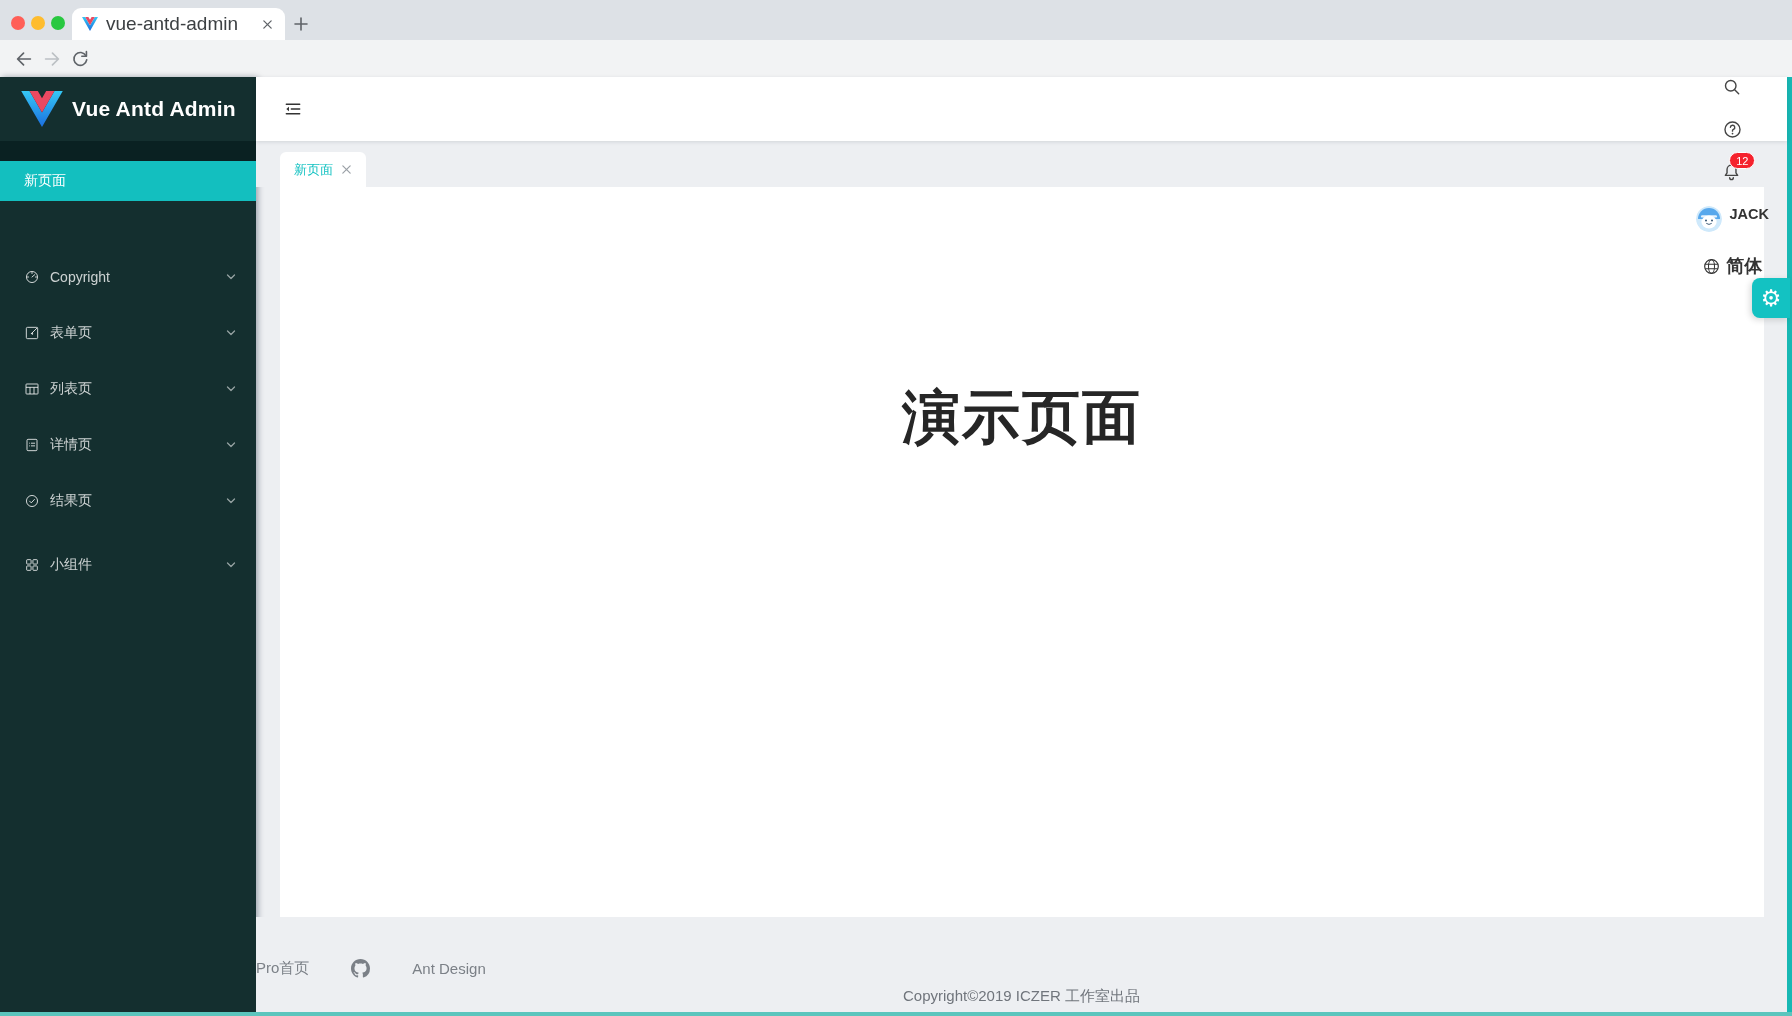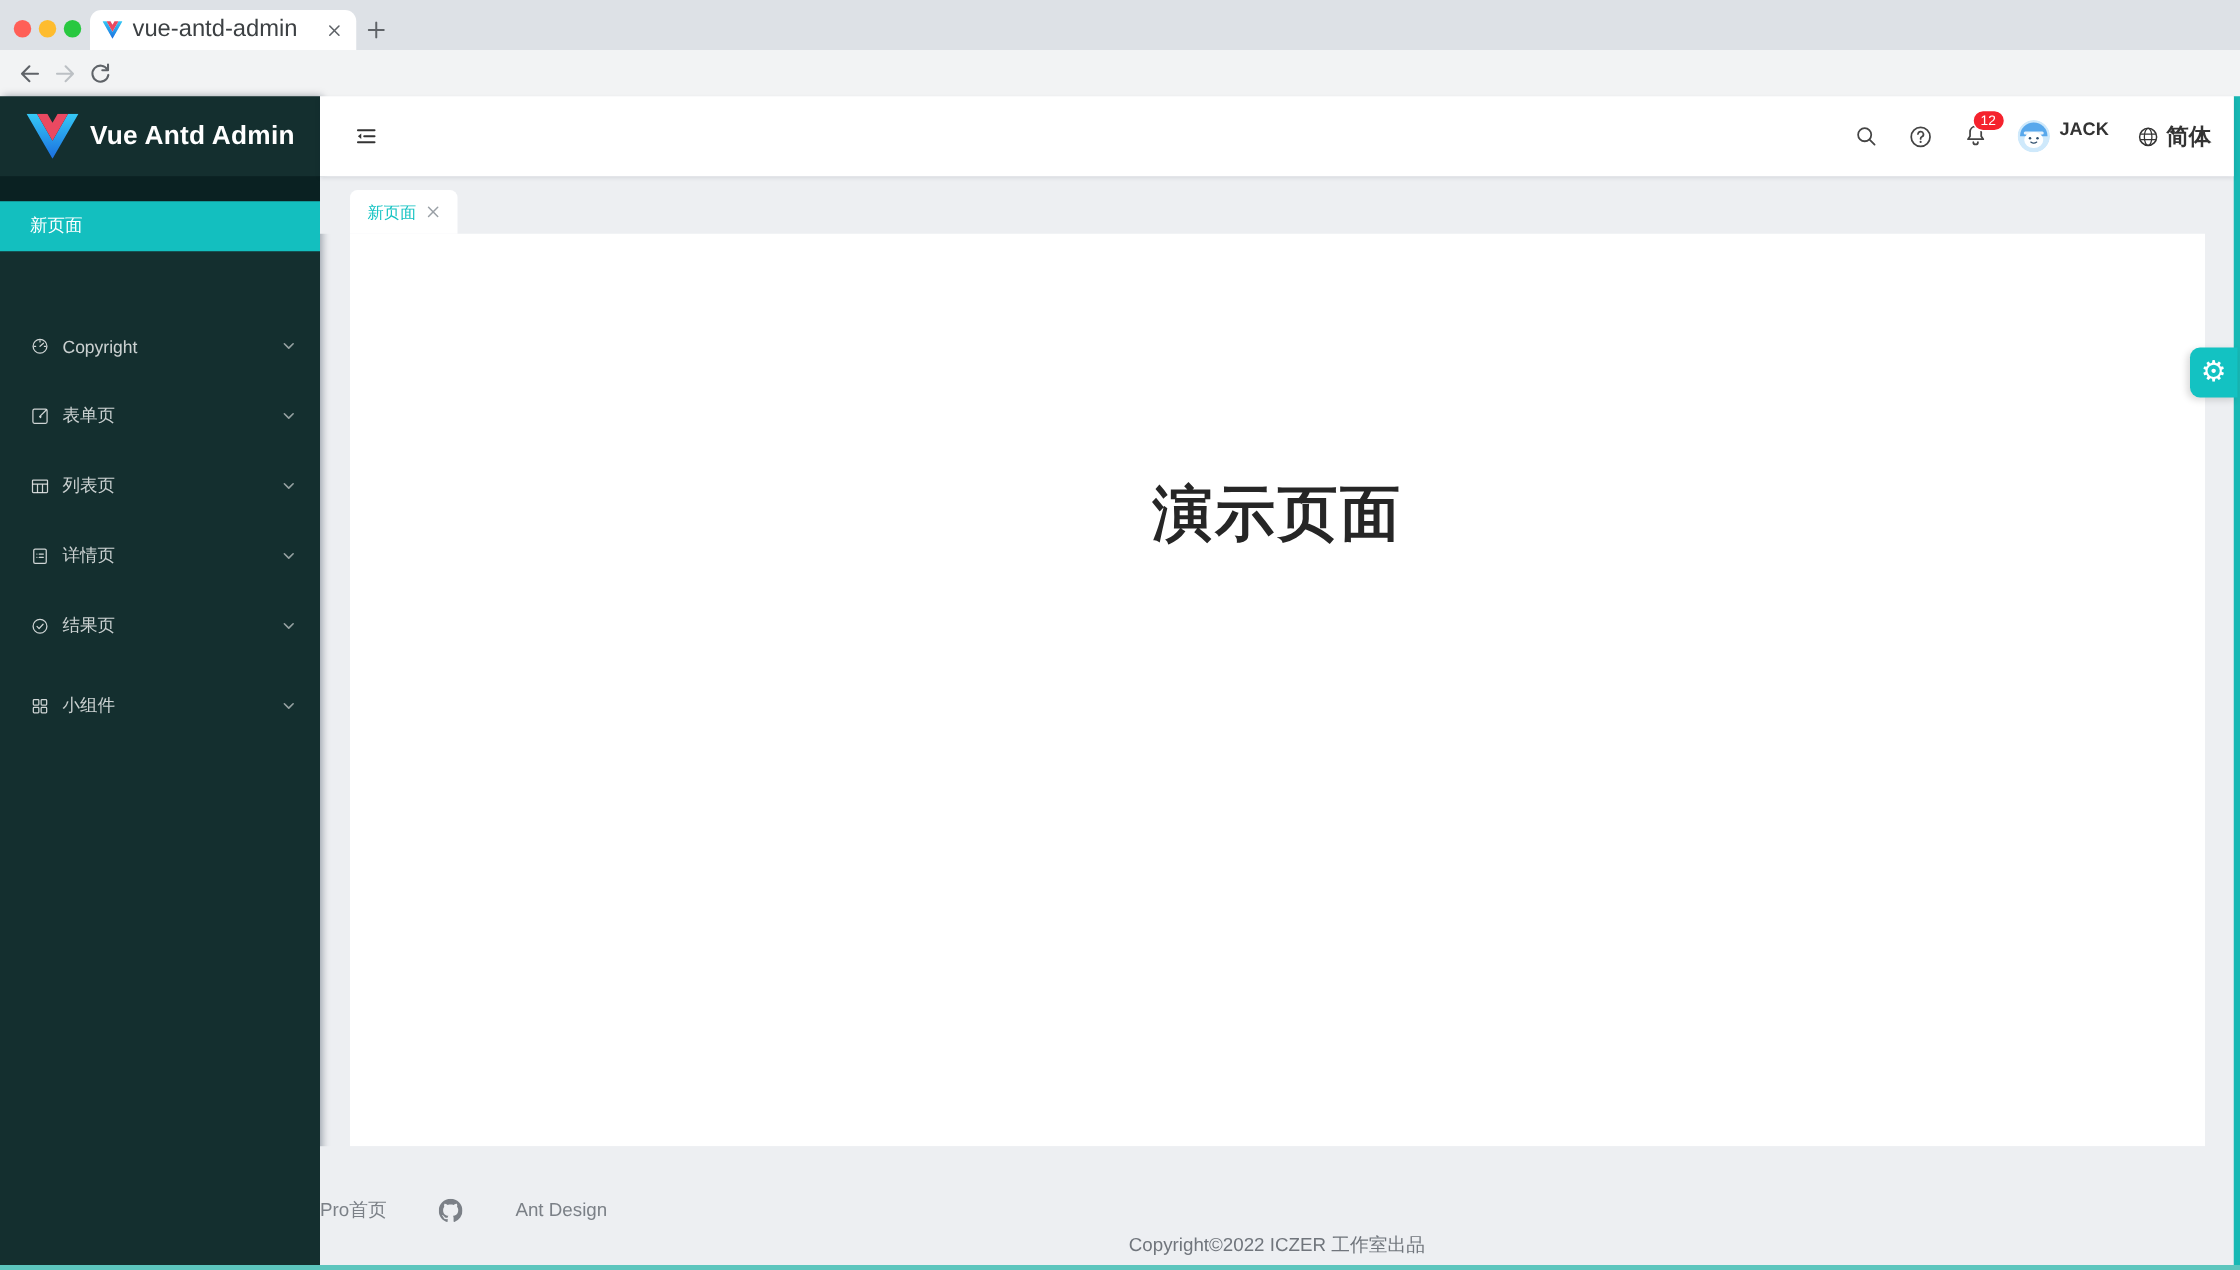--- a/index.html
+++ b/index.html
@@ -41,37 +41,37 @@
   .menu-item.active { background:#13bfbf; color:#fff; margin-bottom:0; }
   .menu-item .mi-icon { width:16px; height:16px; margin-right:10px; display:flex; align-items:center; }
   .menu-item .chev { position:absolute; right:20px; top:15px; width:10px; height:10px; opacity:.55; }
   .menu-list { padding-top:8px; }
   .menu-list .menu-item { margin-bottom:8px; height:40px; }
   .menu-spacer { height:48px; }
   
   .app-header { position:absolute; left:256px; top:77px; width:1531px; height:64px; background:#fff;
     box-shadow:0 1px 4px rgba(0,21,41,.12); z-index:3; }
   .fold-btn { position:absolute; left:27px; top:22px; width:20px; height:20px; }
-  .header-right { position:absolute; right:18px; top:0; height:64px; display:flex; align-items:center; gap:22px; }
+  .header-right { position:absolute; right:18px; top:0; height:64px; display:flex; align-items:center; gap:22px;flex-direction:column; }
   .h-ico { width:22px; height:22px; display:flex; align-items:center; justify-content:center; }
   .bell-wrap { position:relative; width:22px; height:22px; }
   .badge { position:absolute; left:8px; top:-10px; min-width:26px; height:17px; background:#f5222d; border-radius:9px;
     color:#fff; font-size:11px; display:flex; align-items:center; justify-content:center; border:1px solid #fff; padding:0 4px; }
   .user-wrap { display:flex; align-items:flex-start; gap:8px; }
   .user-avatar { width:26px; height:26px; border-radius:50%; overflow:hidden; }
   .user-name { font-size:14.5px; font-weight:bold; color:#333; }
   .lang-wrap { display:flex; align-items:center; gap:5px; }
   .lang-label { font-size:18px; color:#333;font-weight:bold; }
   
   .page-tabbar { position:absolute; left:256px; top:141px; width:1531px; height:46px; background:#edeff2; }
   .page-tab { position:absolute; left:24px; top:11px; height:35px; background:#fff; border-radius:6px 6px 0 0;
     display:flex; align-items:center; padding:0 14px; gap:8px; }
   .page-tab .pt-label { color:#13c2c2; font-size:13px; }
   .content-panel { position:absolute; left:280px; top:187px; width:1484px; height:730px; background:#fff; }
-  .demo-title { text-align:center; padding-top:192px; font-size:48px; font-weight:bold; color:#262626; letter-spacing:2px; }
+  .demo-title { text-align:center; padding-top:192px; font-size:58px; font-weight:bold; color:#262626; letter-spacing:2px; }
   
   .app-footer { position:absolute; left:256px; top:917px; width:1531px; height:95px; background:#edeff2; }
   .footer-links { display:flex; justify-content:flex-start; align-items:center; gap:42px; margin-top:42px; }
   .footer-link { color:#7b8087; font-size:15px; }
   .footer-copy { text-align:center; color:#70757c; font-size:15px; margin-top:9px; }
   
   .settings-btn { position:absolute; right:2px; top:278px; width:38px; height:40px; background:#13c2c2;
     border-radius:8px 0 0 8px; display:flex; align-items:center; justify-content:center; box-shadow:-2px 2px 6px rgba(0,0,0,.15); z-index:5; }
   .settings-btn .gear { color:#fff; font-size:23px; font-family:"DejaVu Sans",sans-serif; line-height:1; }
 </style>
@@ -349,21 +349,21 @@
 </div>
 
 <div class="app-footer">
   <div class="footer-links">
     <span class="footer-link">Pro首页</span>
     <svg width="19" height="19" viewBox="0 0 16 16">
       <path fill="#7b8087" d="M8 0C3.58 0 0 3.58 0 8c0 3.54 2.29 6.53 5.47 7.59.4.07.55-.17.55-.38 0-.19-.01-.82-.01-1.49-2.01.37-2.53-.49-2.69-.94-.09-.23-.48-.94-.82-1.13-.28-.15-.68-.52-.01-.53.63-.01 1.08.58 1.23.82.72 1.21 1.87.87 2.33.66.07-.52.28-.87.51-1.07-1.78-.2-3.64-.89-3.64-3.95 0-.87.31-1.59.82-2.15-.08-.2-.36-1.02.08-2.12 0 0 .67-.21 2.2.82.64-.18 1.32-.27 2-.27s1.36.09 2 .27c1.53-1.04 2.2-.82 2.2-.82.44 1.1.16 1.92.08 2.12.51.56.82 1.27.82 2.15 0 3.07-1.87 3.75-3.65 3.95.29.25.54.73.54 1.48 0 1.07-.01 1.93-.01 2.2 0 .21.15.46.55.38A8.01 8.01 0 0 0 16 8c0-4.42-3.58-8-8-8z"></path>
       </svg>
     <span class="footer-link">Ant Design</span>
   </div>
-  <div class="footer-copy">Copyright©2022 ICZER 工作室出品</div>
+  <div class="footer-copy">Copyright©2019 ICZER 工作室出品</div>
 </div>
 
 <div class="settings-btn">
   <span class="gear">⚙</span>
 </div>
 
 <div class="app-right-border"></div>
 <div class="app-bottom-border"></div>
 
 </body></html>

